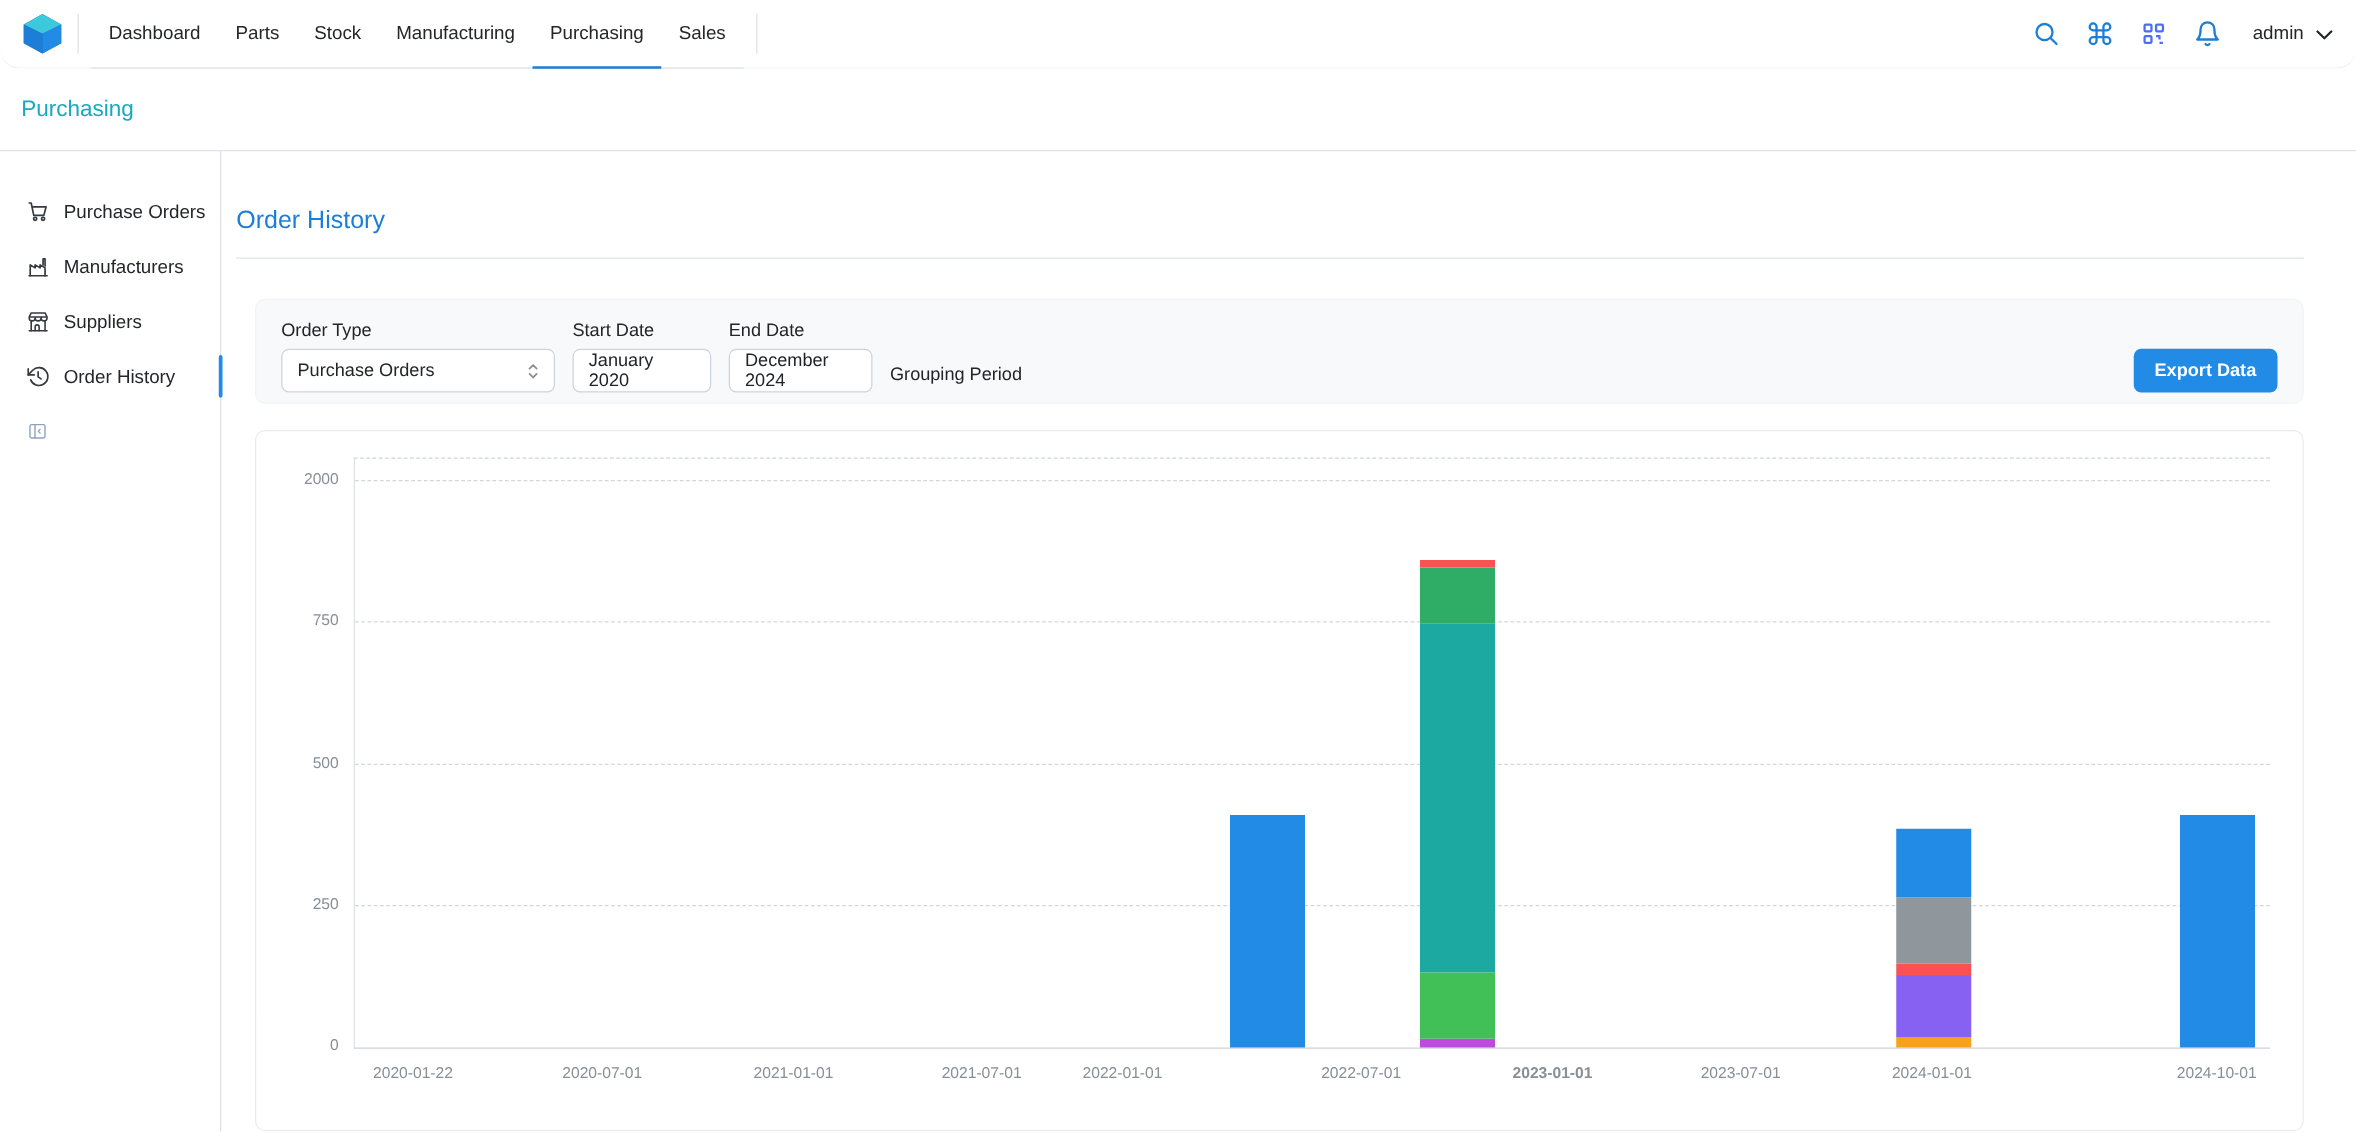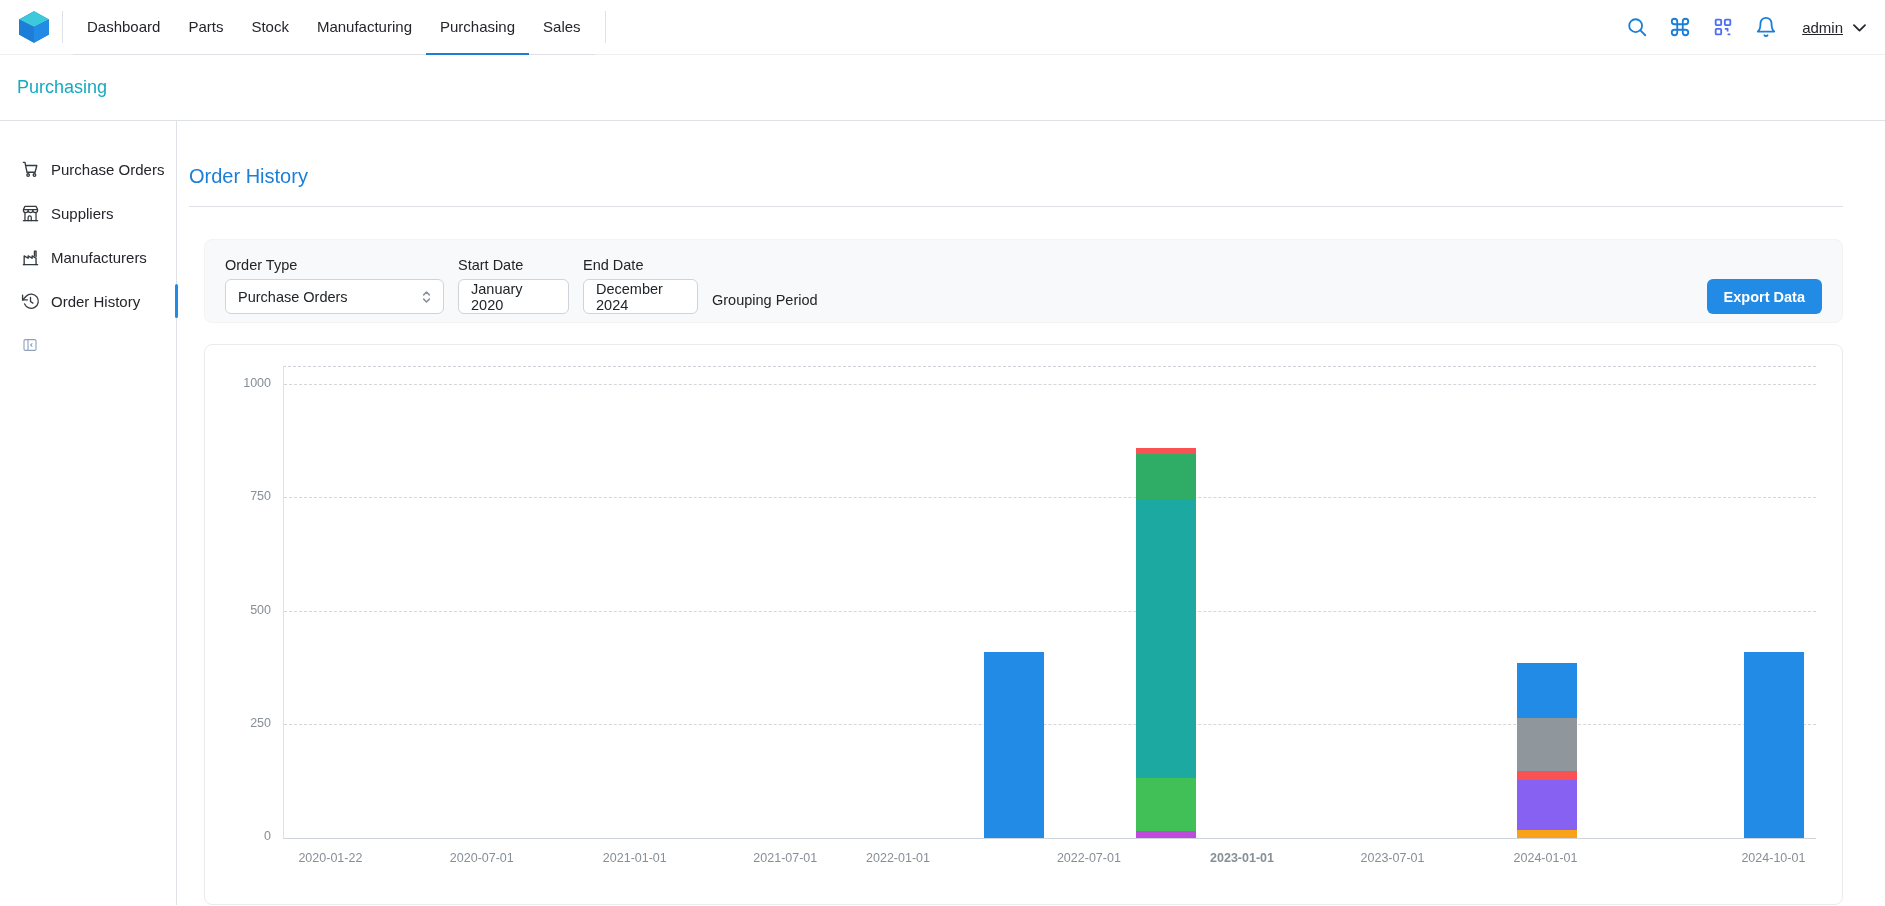--- a/index.html
+++ b/index.html
@@ -5,31 +5,31 @@
   * { box-sizing: border-box; margin: 0; padding: 0; }
   html, body { width: 1885px; height: 906px; }
   body {
     font-family: "Liberation Sans", sans-serif;
     background: #ffffff;
     color: #212529;
     overflow: hidden;
   }
 
   
-  .topnav { height: 55px; display: flex; align-items: center; padding: 0 16px; border-bottom: 1px solid #eef1f3; background:#fff; }
+  .topnav { height: 55px; display: flex; align-items: center; padding: 0 16px; border-bottom: 1px solid #eef1f3; background:#fff;border-radius:16px; }
   .logo { width: 36px; height: 36px; flex: none; cursor: pointer; }
   .logo svg { width: 100%; height: 100%; display: block; }
   .vsep { width: 1px; height: 32px; background: #dee2e6; margin: 0 10px; }
   .tabs { display: flex; height: 55px; box-shadow: inset 0 -1px 0 #dee2e6; }
   .tab { display: flex; align-items: center; padding: 0 14px; font-size: 15px; color: #25262b; cursor: pointer; border-bottom: 2.5px solid transparent; }
   .tab.active { border-bottom-color: #1c7ed6; }
   .nav-right { margin-left: auto; display: flex; align-items: center; gap: 21px; }
   .nav-icon { width: 22px; height: 22px; display: block; cursor: pointer; }
   .nav-icon svg { width: 100%; height: 100%; display: block; }
-  .user { display: flex; align-items: center; gap: 7px; cursor: pointer; margin-left: 4px; text-decoration: underline; }
+  .user { display: flex; align-items: flex-start; gap: 7px; cursor: pointer; margin-left: 4px; }
   .uname { font-size: 15px; color: #25262b; }
   .chev { width: 19px; height: 19px; display: block; }
   .chev svg { width: 100%; height: 100%; display: block; }
 
   
   .breadcrumb-bar { height: 66px; display: flex; align-items: center; padding: 0 17px; border-bottom: 1px solid #dee2e6; background: #fff; }
   .crumb { font-size: 18px; color: #15aabf; cursor: pointer; }
 
   
   .content { display: flex; height: 784px; }
@@ -140,38 +140,38 @@
             <svg viewBox="0 0 24 24" fill="none" stroke="currentColor" stroke-width="1.7" stroke-linecap="round" stroke-linejoin="round">
               <circle cx="9" cy="19" r="1.6"></circle>
               <circle cx="17" cy="19" r="1.6"></circle>
               <path d="M3 3h2l2.6 12.5h10.2L20 7H6"></path>
             </svg>
           </span>
           <span>Purchase Orders</span>
         </div>
         <div class="side-item">
           <span class="side-icon">
+            <svg viewBox="0 0 24 24" fill="none" stroke="currentColor" stroke-width="1.7" stroke-linecap="round" stroke-linejoin="round">
+              <path d="M3 21h18"></path>
+              <path d="M4 21V10l5 3v-3l5 3v-3l5 3v8"></path>
+              <path d="M17 10V4h2v7"></path>
+            </svg>
+          </span>
+          <span>Manufacturers</span>
+        </div>
+        <div class="side-item">
+          <span class="side-icon">
             <svg viewBox="0 0 24 24" fill="none" stroke="currentColor" stroke-width="1.6" stroke-linecap="round" stroke-linejoin="round">
               <path d="M3 21h18"></path>
               <path d="M3 7v1a3 3 0 0 0 6 0V7m0 1a3 3 0 0 0 6 0V7m0 1a3 3 0 0 0 6 0V7H3l2-4h14l2 4"></path>
               <path d="M5 21V10.85M19 21V10.85"></path>
               <path d="M9 21v-4a2 2 0 0 1 4 0v4"></path>
             </svg>
           </span>
           <span>Suppliers</span>
-        </div>
-        <div class="side-item">
-          <span class="side-icon">
-            <svg viewBox="0 0 24 24" fill="none" stroke="currentColor" stroke-width="1.7" stroke-linecap="round" stroke-linejoin="round">
-              <path d="M3 21h18"></path>
-              <path d="M4 21V10l5 3v-3l5 3v-3l5 3v8"></path>
-              <path d="M17 10V4h2v7"></path>
-            </svg>
-          </span>
-          <span>Manufacturers</span>
         </div>
         <div class="side-item active">
           <span class="side-icon">
             <svg viewBox="0 0 24 24" fill="none" stroke="currentColor" stroke-width="1.7" stroke-linecap="round" stroke-linejoin="round">
               <path d="M2 4v6h6"></path>
               <path d="M4.5 15a9 9 0 1 0 2-9.7L2 10"></path>
               <polyline points="12 7 12 12 15 14"></polyline>
             </svg>
           </span>
           <span>Order History</span>
@@ -245,21 +245,21 @@
             <div class="seg" style="bottom: 120.5px; height: 54.3px; background: rgb(34, 139, 230);"></div>
           </div>
           <div class="bar" style="left: 1460.4px; width: 60px;">
             <div class="seg" style="bottom: 0px; height: 185.7px; background: rgb(34, 139, 230);"></div>
           </div>
         </div>
     <div class="ytick" style="top: 484px;">0</div>
         <div class="ytick" style="top: 370.8px;">250</div>
         <div class="ytick" style="top: 257.6px;">500</div>
         <div class="ytick" style="top: 144.3px;">750</div>
-        <div class="ytick" style="top: 31.1px;">1000</div>
+        <div class="ytick" style="top: 31.1px;">2000</div>
         <div class="xtick" style="left: 125.4px;">2020-01-22</div>
         <div class="xtick" style="left: 276.8px;">2020-07-01</div>
         <div class="xtick" style="left: 429.8px;">2021-01-01</div>
         <div class="xtick" style="left: 580.3px;">2021-07-01</div>
         <div class="xtick" style="left: 693px;">2022-01-01</div>
         <div class="xtick" style="left: 883.9px;">2022-07-01</div>
         <div class="xtick" style="left: 1037px; font-weight: bold;">2023-01-01</div>
         <div class="xtick" style="left: 1187.5px;">2023-07-01</div>
         <div class="xtick" style="left: 1340.5px;">2024-01-01</div>
         <div class="xtick" style="left: 1568.4px;">2024-10-01</div>

